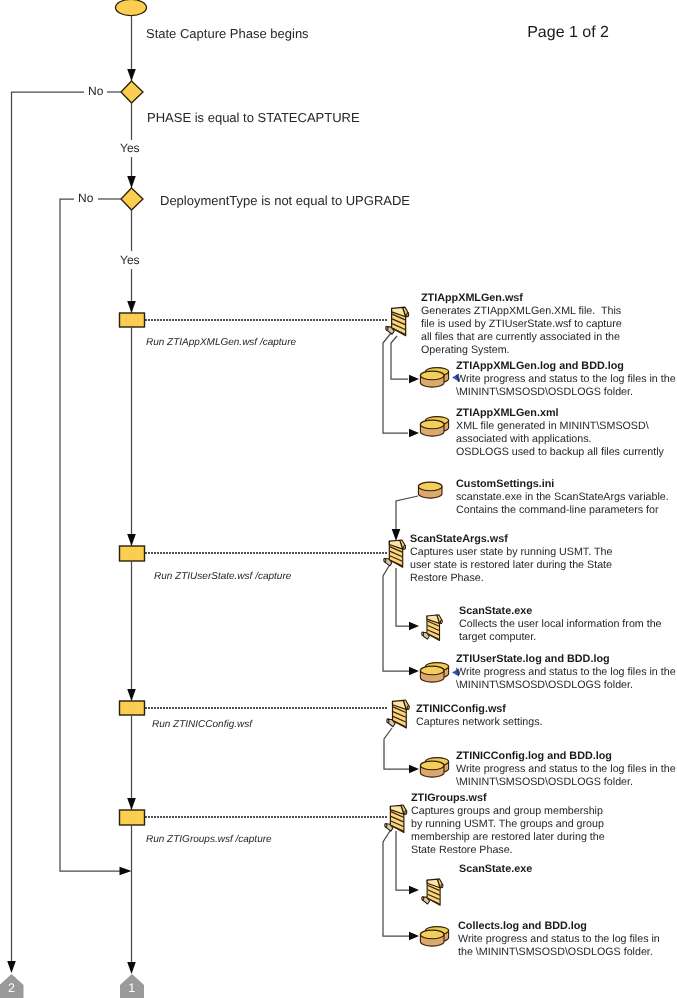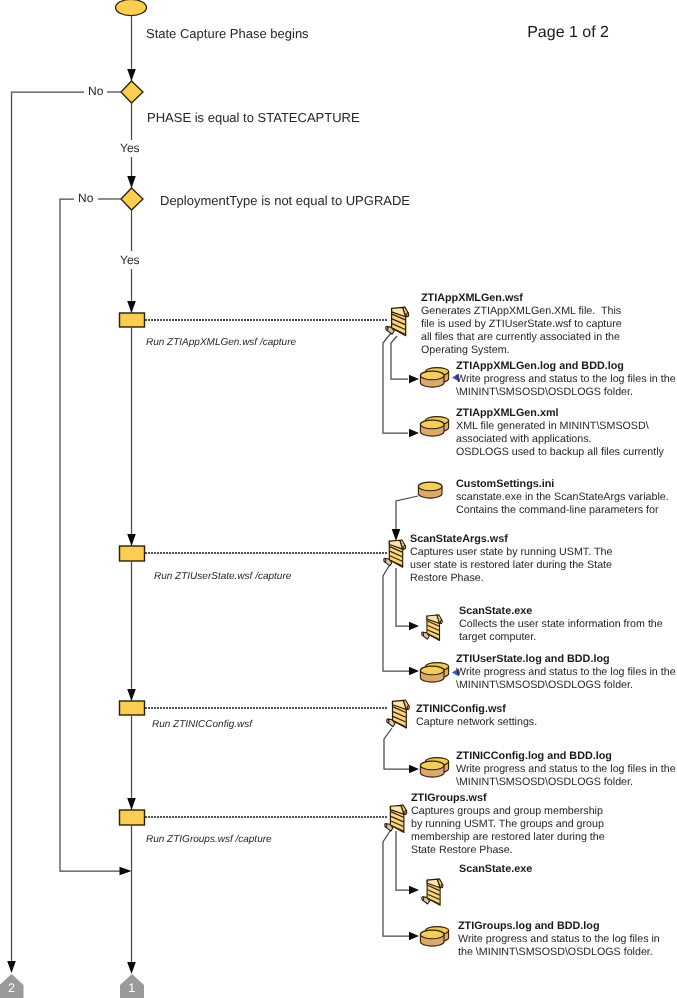--- a/index.html
+++ b/index.html
@@ -241,25 +241,25 @@
     <div class="t note-body" style="left: 421px; top: 304.5px;"><div>Generates ZTIAppXMLGen.XML file.  This</div><div>file is used by ZTIUserState.wsf to capture</div><div>all files that are currently associated in the</div><div>Operating System.</div></div>
     <div class="t note-title" style="left: 456px; top: 360px;">ZTIAppXMLGen.log and BDD.log</div>
     <div class="t note-body" style="left: 456px; top: 372.5px;"><div>Write progress and status to the log files in the</div><div>\MININT\SMSOSD\OSDLOGS folder.</div></div>
     <div class="t note-title" style="left: 456px; top: 407px;">ZTIAppXMLGen.xml</div>
     <div class="t note-body" style="left: 456px; top: 419.5px;"><div>XML file generated in MININT\SMSOSD\</div><div>associated with applications.</div><div>OSDLOGS used to backup all files currently</div></div>
     <div class="t note-title" style="left: 456px; top: 478px;">CustomSettings.ini</div>
     <div class="t note-body" style="left: 456px; top: 490.5px;"><div>scanstate.exe in the ScanStateArgs variable.</div><div>Contains the command-line parameters for</div></div>
     <div class="t note-title" style="left: 410px; top: 533px;">ScanStateArgs.wsf</div>
     <div class="t note-body" style="left: 410px; top: 545.5px;"><div>Captures user state by running USMT. The</div><div>user state is restored later during the State</div><div>Restore Phase.</div></div>
     <div class="t note-title" style="left: 459px; top: 605px;">ScanState.exe</div>
-    <div class="t note-body" style="left: 459px; top: 617.5px;"><div>Collects the user state information from the</div><div>target computer.</div></div>
+    <div class="t note-body" style="left: 459px; top: 617.5px;"><div>Collects the user local information from the</div><div>target computer.</div></div>
     <div class="t note-title" style="left: 456px; top: 653px;">ZTIUserState.log and BDD.log</div>
     <div class="t note-body" style="left: 456px; top: 665.5px;"><div>Write progress and status to the log files in the</div><div>\MININT\SMSOSD\OSDLOGS folder.</div></div>
     <div class="t note-title" style="left: 416px; top: 703px;">ZTINICConfig.wsf</div>
-    <div class="t note-body" style="left: 416px; top: 715.5px;"><div>Capture network settings.</div></div>
+    <div class="t note-body" style="left: 416px; top: 715.5px;"><div>Captures network settings.</div></div>
     <div class="t note-title" style="left: 456px; top: 750px;">ZTINICConfig.log and BDD.log</div>
     <div class="t note-body" style="left: 456px; top: 762.5px;"><div>Write progress and status to the log files in the</div><div>\MININT\SMSOSD\OSDLOGS folder.</div></div>
     <div class="t note-title" style="left: 411px; top: 792px;">ZTIGroups.wsf</div>
     <div class="t note-body" style="left: 411px; top: 804.5px;"><div>Captures groups and group membership</div><div>by running USMT. The groups and group</div><div>membership are restored later during the</div><div>State Restore Phase.</div></div>
     <div class="t note-title" style="left: 459px; top: 863px;">ScanState.exe</div>
-    <div class="t note-title" style="left: 458px; top: 920px;">ZTIGroups.log and BDD.log</div>
+    <div class="t note-title" style="left: 458px; top: 920px;">Collects.log and BDD.log</div>
     <div class="t note-body" style="left: 458px; top: 932.5px;"><div>Write progress and status to the log files in</div><div>the \MININT\SMSOSD\OSDLOGS folder.</div></div>
   </div>
 
 </body></html>

